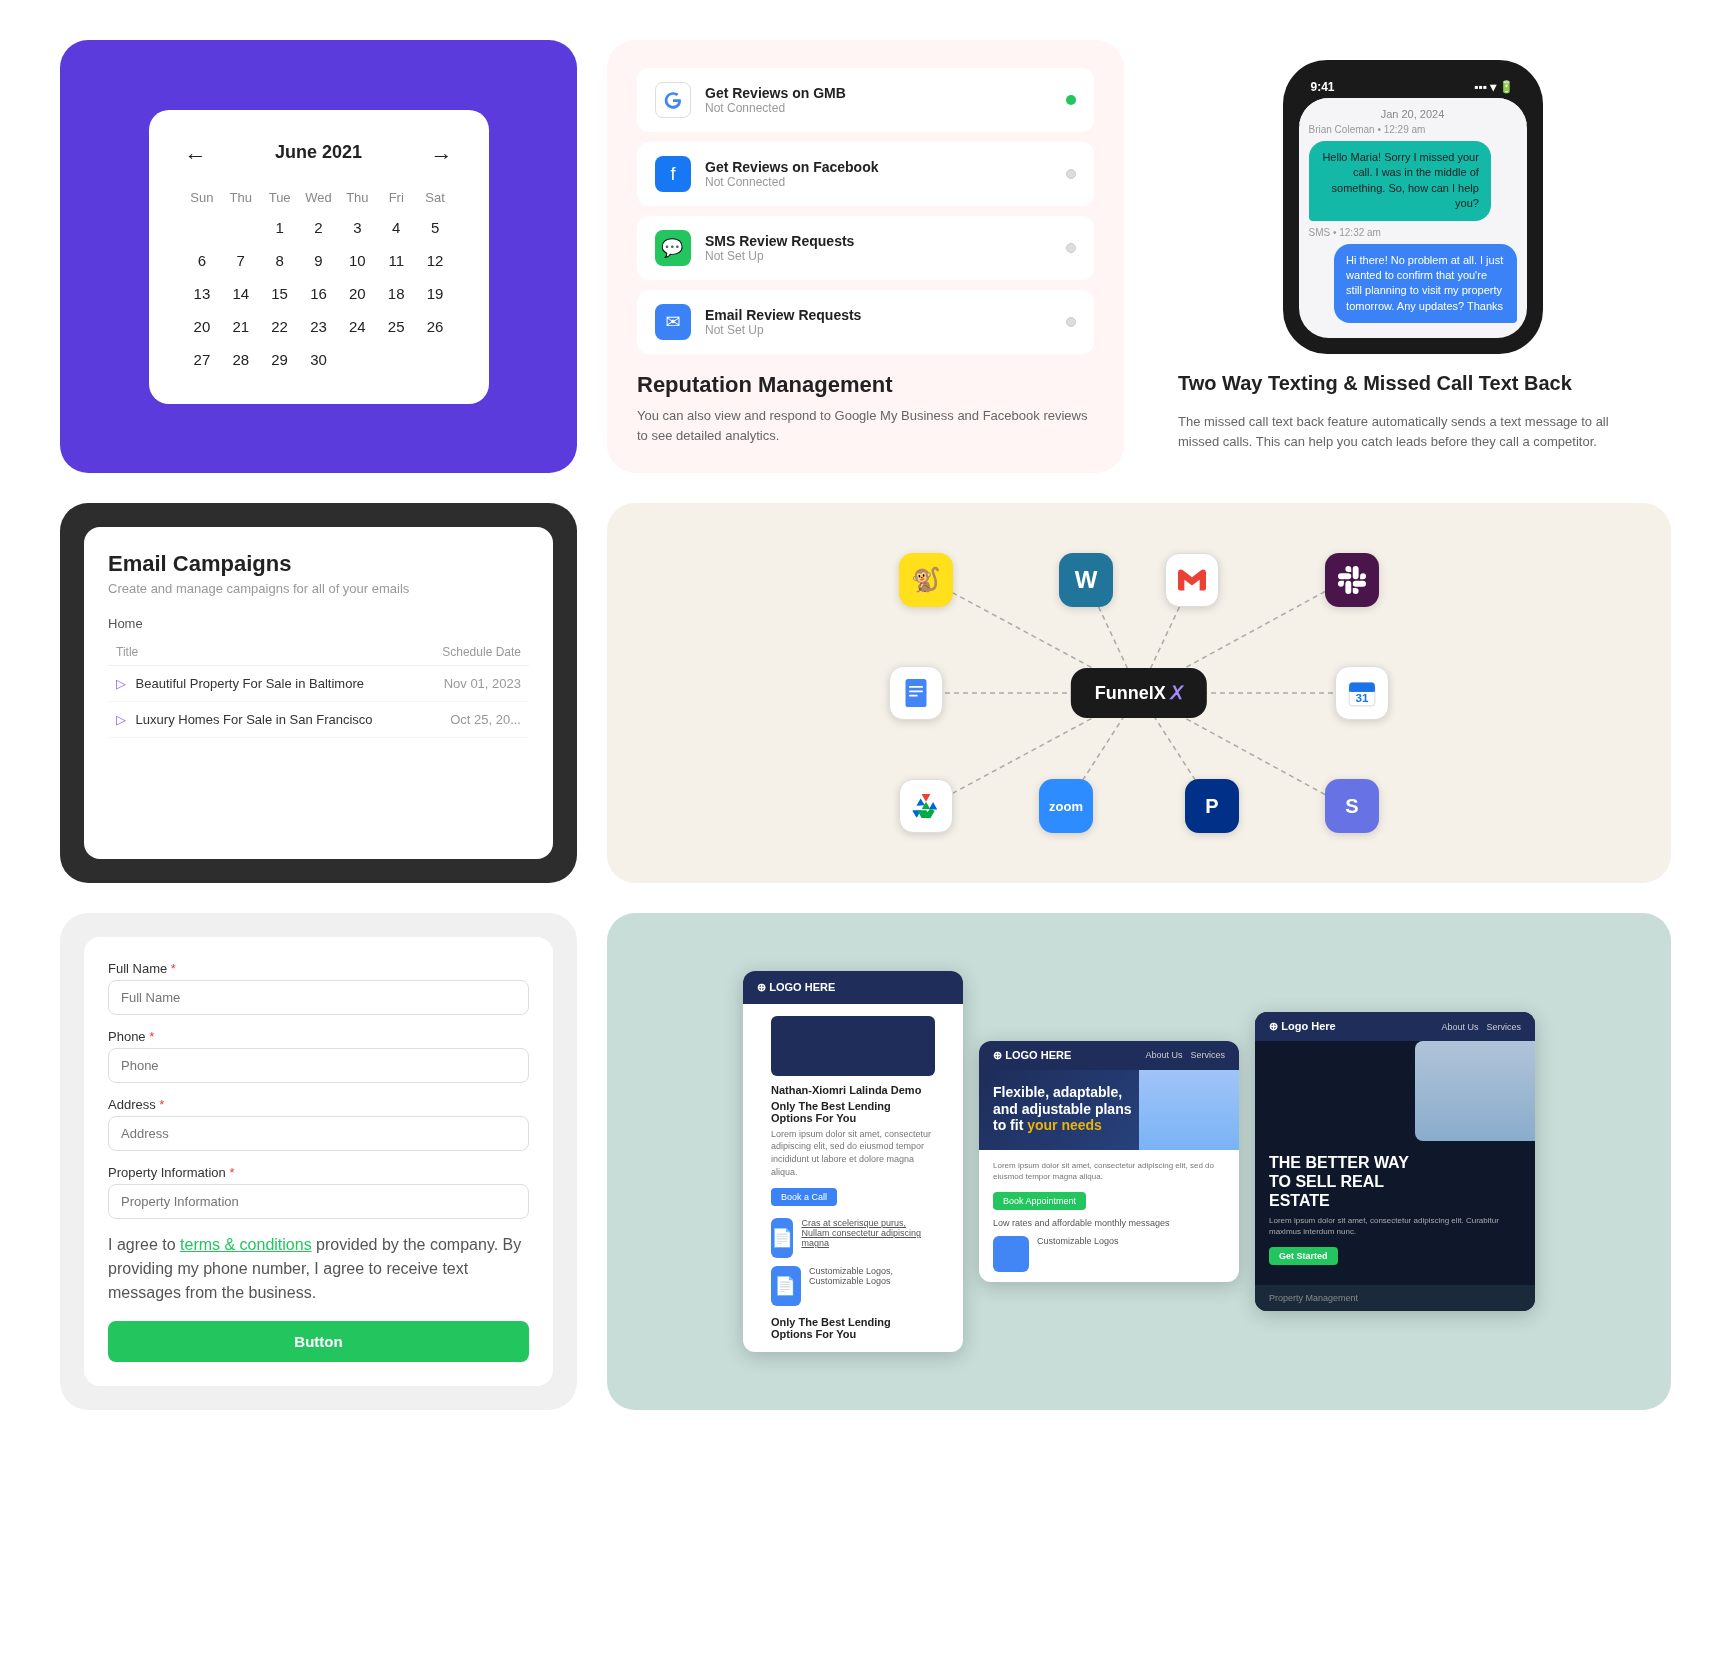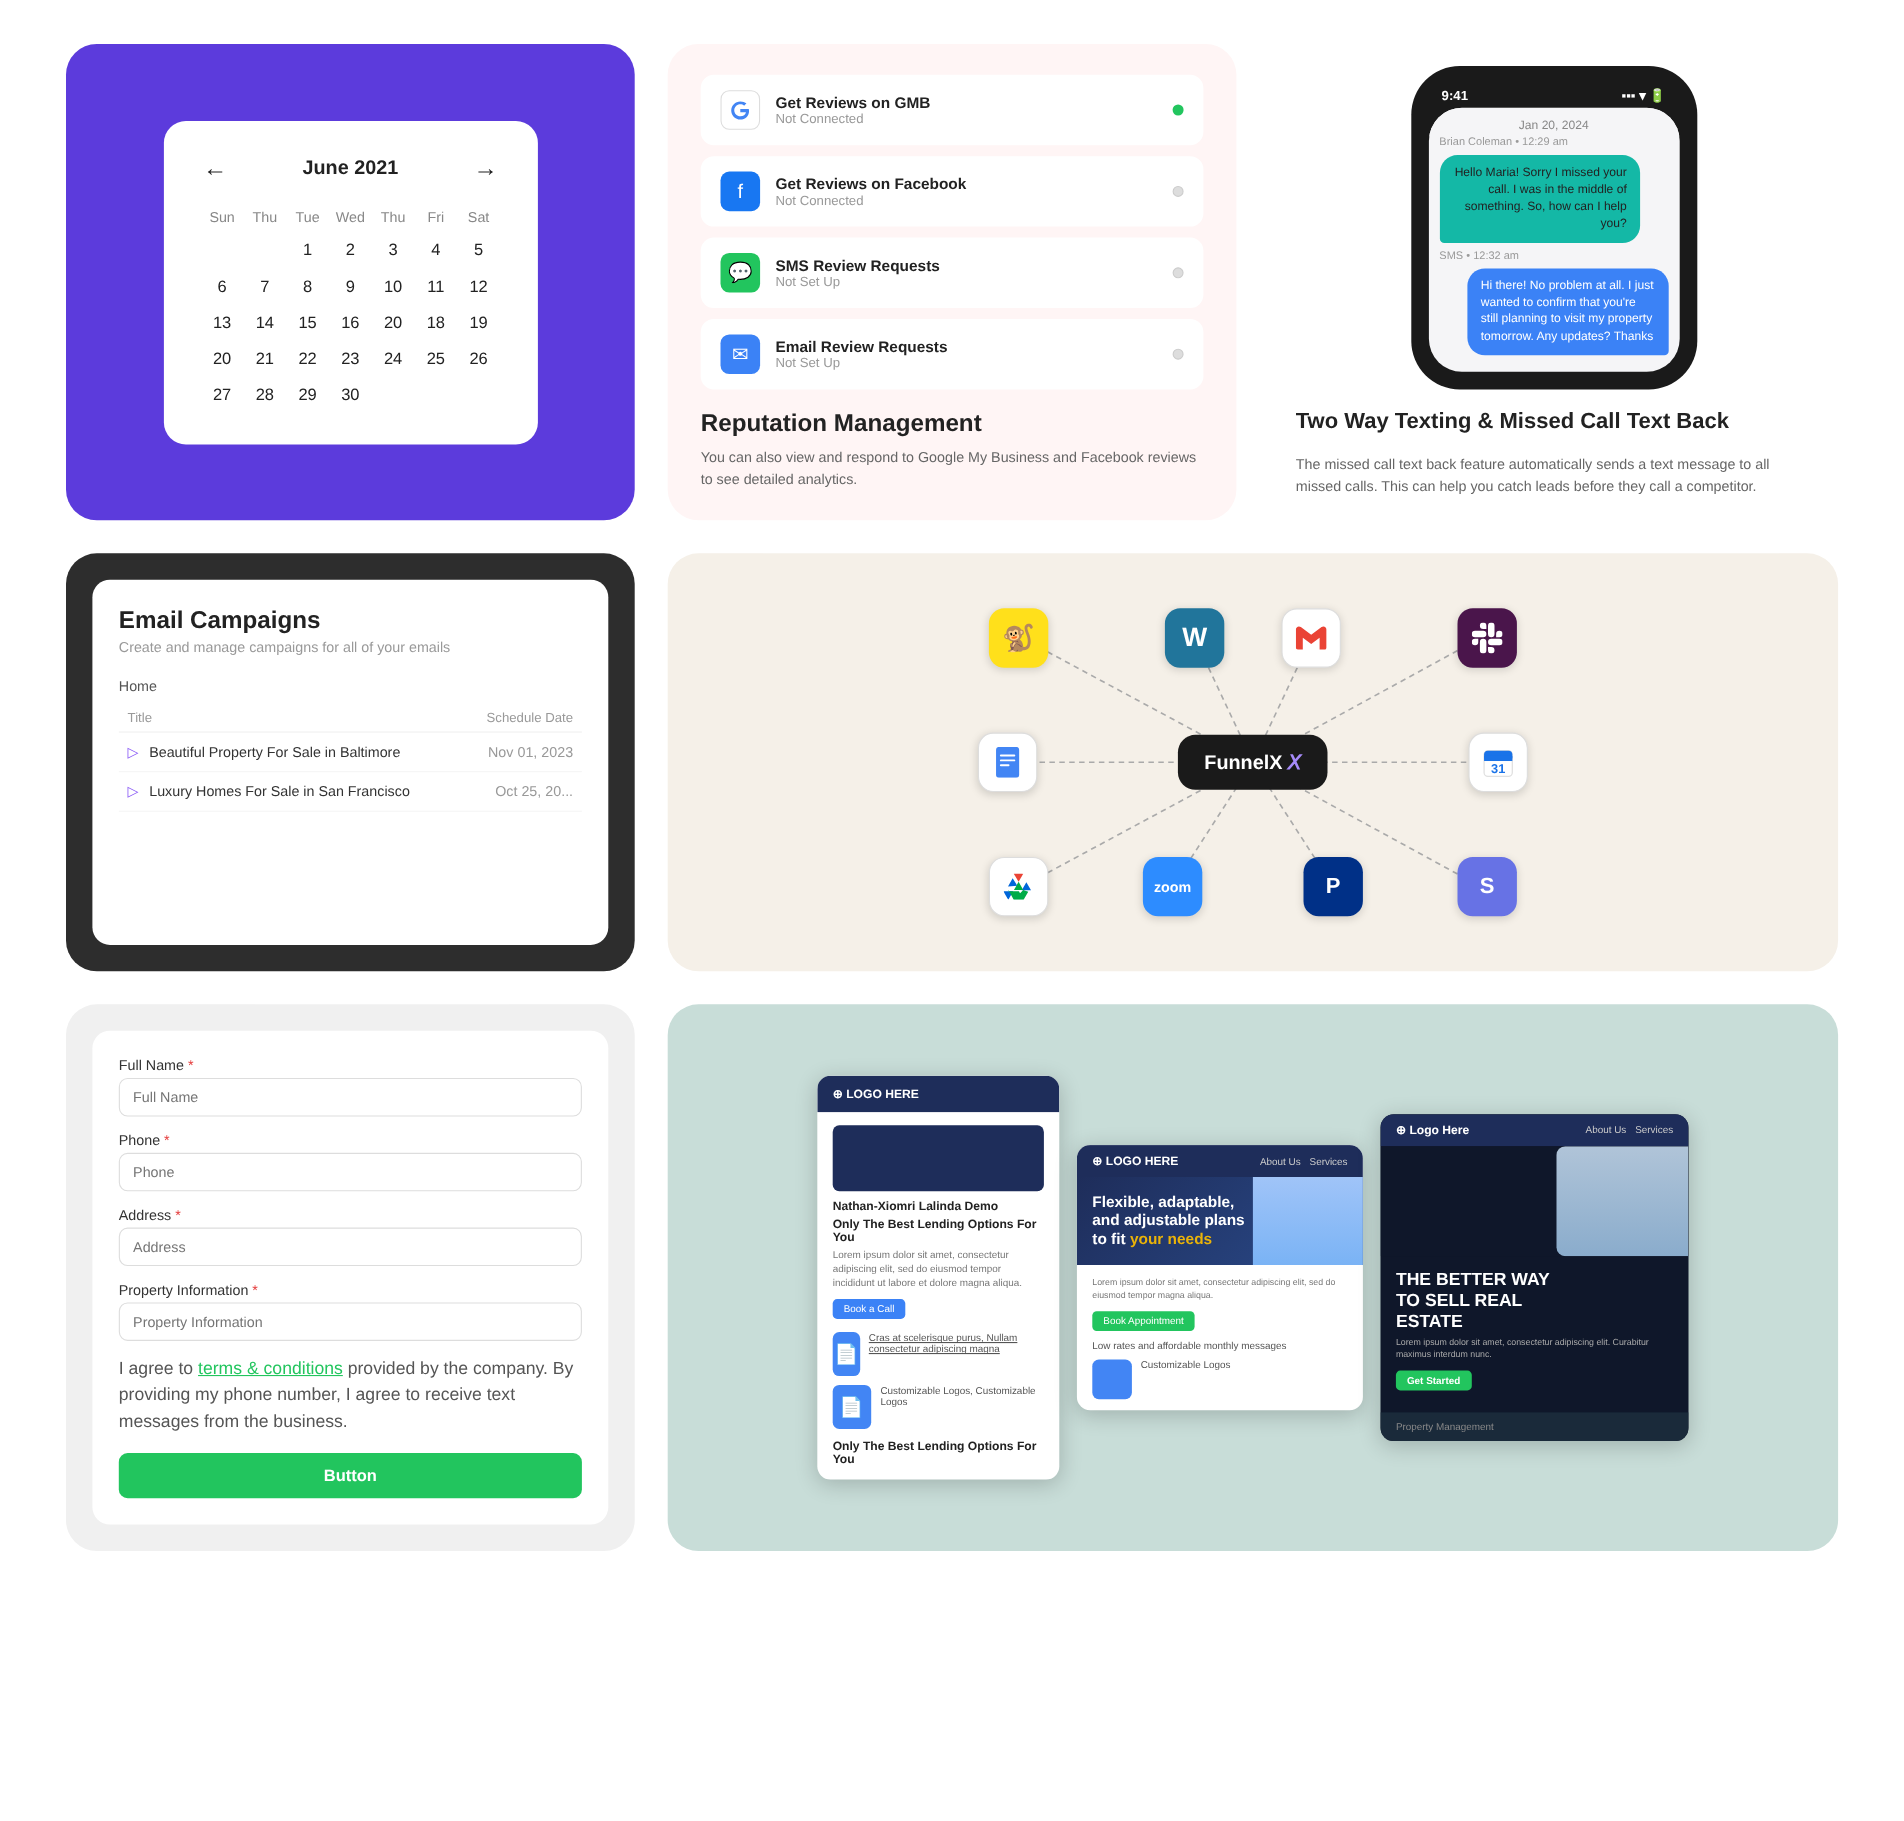--- a/index.html
+++ b/index.html
@@ -338,21 +338,21 @@
       overflow: hidden;
       box-shadow: 0 4px 20px rgba(0,0,0,0.2);
     }
     .lp-1 {
       width: 220px;
       background: #fff;
       flex-shrink: 0;
     }
     .lp-1-header { background: #1e2d5a; padding: 10px 14px; }
     .lp-1-logo { color: #fff; font-size: 11px; font-weight: 600; }
-    .lp-1-body { padding: 12px 14px; }
+    .lp-1-body { padding: 12px 28px; }
     .lp-1-hero { background: #1e2d5a; height: 60px; border-radius: 6px; margin-bottom: 8px; }
     .lp-1-text { font-size: 11px; font-weight: 700; color: #222; margin-bottom: 4px; }
     .lp-1-sub { font-size: 9px; color: #777; line-height: 1.4; margin-bottom: 8px; }
     .lp-1-btn { background: #3b82f6; color: #fff; border: none; border-radius: 4px; padding: 4px 10px; font-size: 9px; cursor: pointer; }
 
     .lp-2 {
       width: 260px;
       background: #fff;
     }
     .lp-2-header { background: #1e2d5a; padding: 8px 14px; display: flex; justify-content: space-between; align-items: center; }

